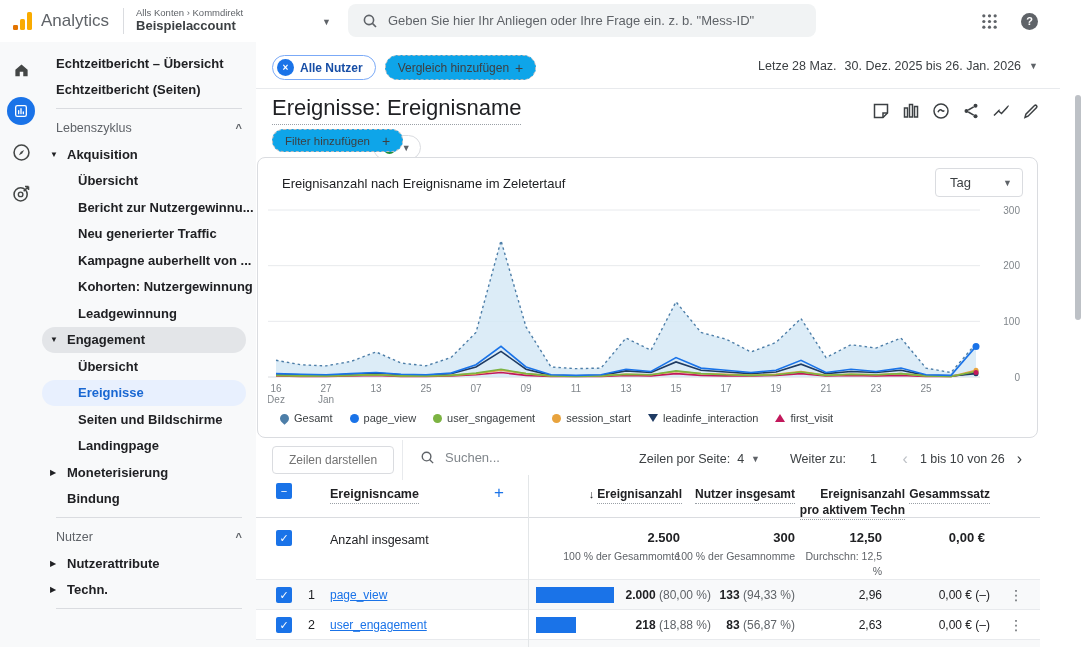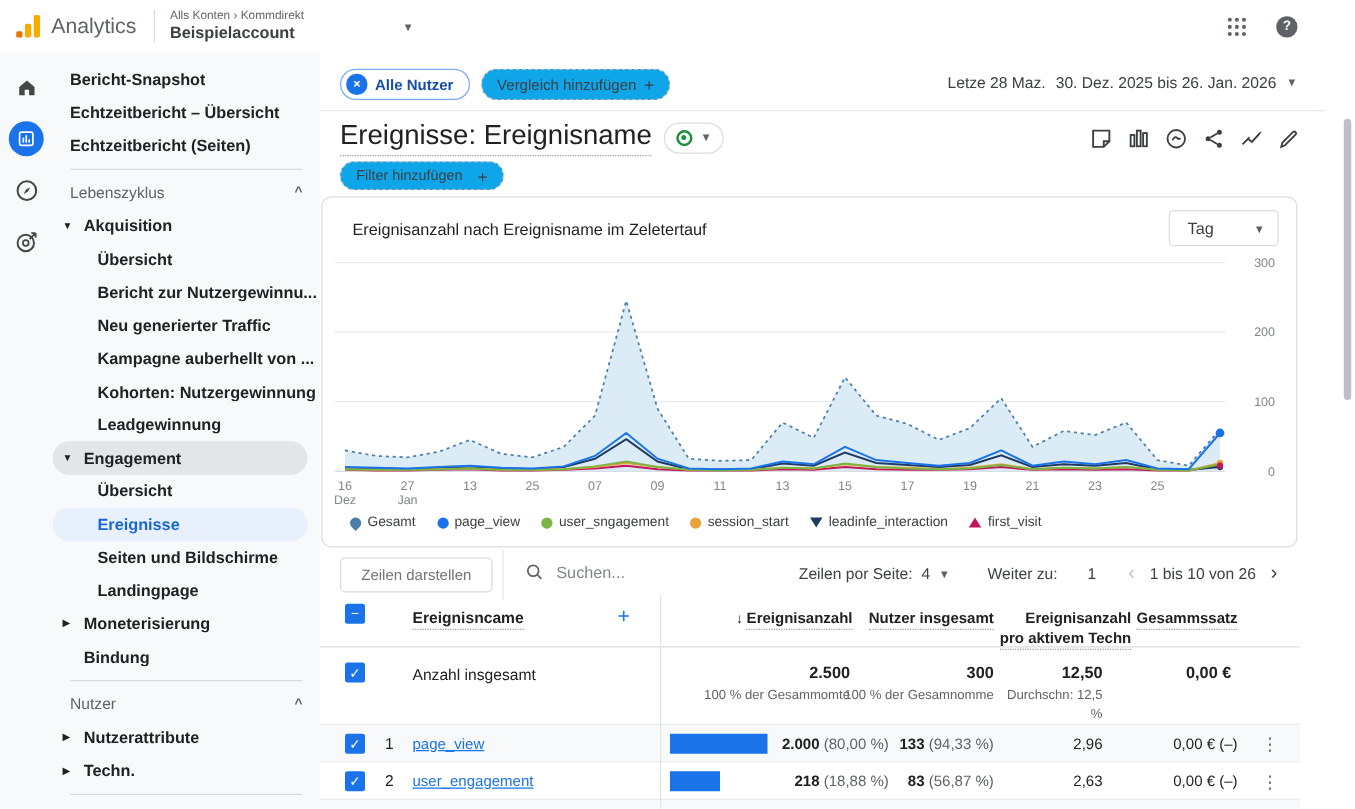--- a/index.html
+++ b/index.html
@@ -45,21 +45,21 @@
   
   #content { position:absolute; left:256px; top:42px; width:816px; height:605px; background:#fff; }
   .chips-row { position:absolute; left:16px; top:13px; display:flex; gap:9px; align-items:center; }
   .chip-users { display:flex; align-items:center; gap:6px; height:25px; padding:0 12px 0 4px; border:1px solid #7baaf7; border-radius:13px; font-size:12px; font-weight:bold; color:#174ea6; cursor:pointer; background:#fff; }
   .chip-x { width:17px; height:17px; border-radius:50%; background:#1a73e8; color:#fff; font-size:10px; display:flex; align-items:center; justify-content:center; }
   .chip-dashed { display:flex; align-items:center; gap:6px; height:25px; padding:0 12px; border:1px dashed #b5b9be; border-radius:13px; font-size:12px; color:#3c4043; cursor:pointer; background:#0ea5e9;text-align:center; }
   .chip-plus { font-size:14px; color:#3c4043; }
   .date-block { position:absolute; right:34px; top:17px; display:flex; align-items:center; gap:8px; font-size:12.5px; color:#3c4043; cursor:pointer; }
   .small-caret { font-size:9px; color:#5f6368; }
   .div-h1 { position:absolute; left:0; right:12px; top:46px; height:1px; background:#e8eaed; }
-  .title-row { position:absolute; left:16px; top:53px; display:flex; align-items:center; gap:10px; }
+  .title-row { position:absolute; left:16px; top:53px; display:flex; align-items:center; gap:10px;flex-direction:column; }
   .page-title { font-size:22px; color:#202124; border-bottom:1px dotted #9aa0a6; padding-bottom:3px; }
   .report-pill { display:flex; align-items:center; gap:6px; height:25px; padding:0 9px; border:1px solid #dadce0; border-radius:13px; cursor:pointer; }
   .green-dot { width:13px; height:13px; border-radius:50%; border:2.5px solid #1e8e3e; position:relative; }
   .green-dot::after { content:""; position:absolute; left:2px; top:2px; width:4px; height:4px; border-radius:50%; background:#1e8e3e; }
   .action-icons { position:absolute; right:30px; top:58px; display:flex; gap:8px; }
   .aicon { width:22px; height:22px; display:flex; align-items:center; justify-content:center; cursor:pointer; }
   .filter-row { position:absolute; left:16px; top:87px; }
 
   
   .card { position:absolute; left:1px; top:115px; width:781px; height:281px; border:1px solid #dadce0; border-radius:8px; background:#fff; }
@@ -127,20 +127,27 @@
       <rect x="15" y="1" width="5" height="18" rx="1.6" fill="#f9ab00"></rect>
     </svg>
     <span class="logo-text">Analytics</span>
   </div>
   <div class="hdr-vdiv"></div>
   <div class="acct">
     <div class="acct-line1">Alls Konten  ›  Kommdirekt</div>
     <div class="acct-line2">Beispielaccount</div>
   </div>
   <span class="acct-caret">▼</span>
+  <div class="searchbar">
+    <svg width="16" height="16" viewBox="0 0 16 16">
+      <circle cx="7" cy="7" r="4.6" fill="none" stroke="#5f6368" stroke-width="1.6"></circle>
+      <line x1="10.4" y1="10.4" x2="14" y2="14" stroke="#5f6368" stroke-width="1.6"></line>
+    </svg>
+    <span class="ph">Geben Sie hier Ihr Anliegen oder Ihre Frage ein. z. b. "Mess-ID"</span>
+  </div>
   <div class="hdr-icons">
     <div class="rail-btn">
       <svg width="17" height="17" viewBox="0 0 18 18">
         <g fill="#5f6368">
           <circle cx="3" cy="3" r="1.7"></circle>
             <circle cx="9" cy="3" r="1.7"></circle>
             <circle cx="15" cy="3" r="1.7"></circle>
           <circle cx="3" cy="9" r="1.7"></circle>
             <circle cx="9" cy="9" r="1.7"></circle>
             <circle cx="15" cy="9" r="1.7"></circle>
@@ -175,23 +182,20 @@
   <div class="rail-btn">
     <svg width="21" height="21" viewBox="0 0 24 24">
       <circle cx="11" cy="13" r="7.5" fill="none" stroke="#444746" stroke-width="1.8"></circle>
       <circle cx="11" cy="13" r="2.6" fill="none" stroke="#444746" stroke-width="1.6"></circle>
       <path d="M14.5 9.5L20 4M20 4h-4M20 4v4" fill="none" stroke="#444746" stroke-width="1.8"></path>
     </svg>
   </div>
 </div>
 
 <div id="nav">
-    <div class="nav-item nav-top">
-      <span class="lbl">Bericht-Snapshot</span>
-    </div>
     <div class="nav-item nav-top">
       <span class="lbl">Echtzeitbericht – Übersicht</span>
     </div>
     <div class="nav-item nav-top">
       <span class="lbl">Echtzeitbericht (Seiten)</span>
     </div>
     <div class="nav-div">
       <i></i>
     </div>
     <div class="nav-header">

